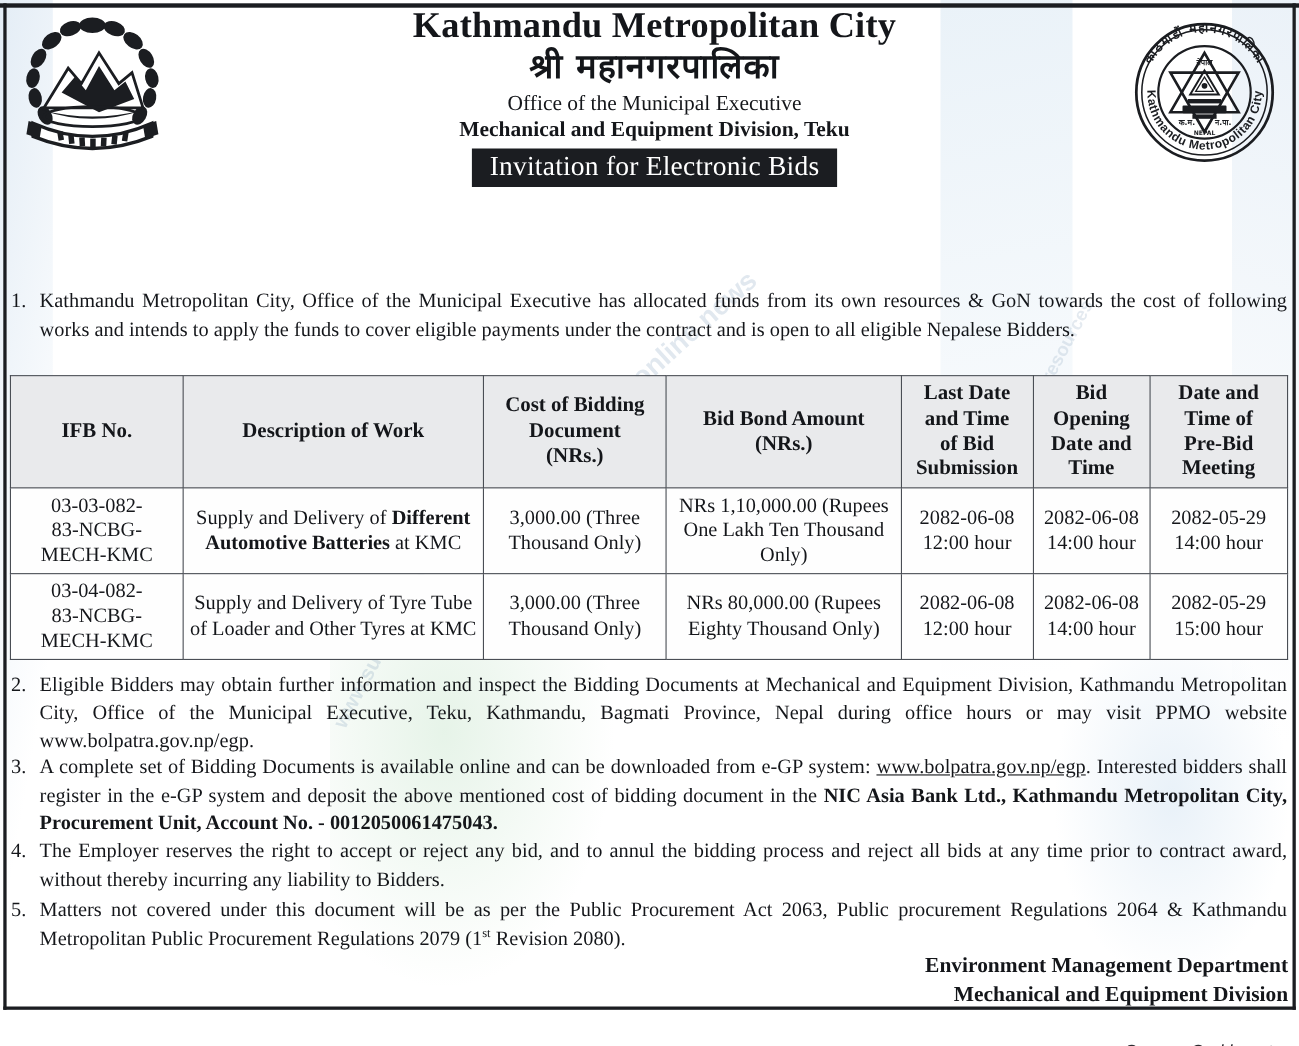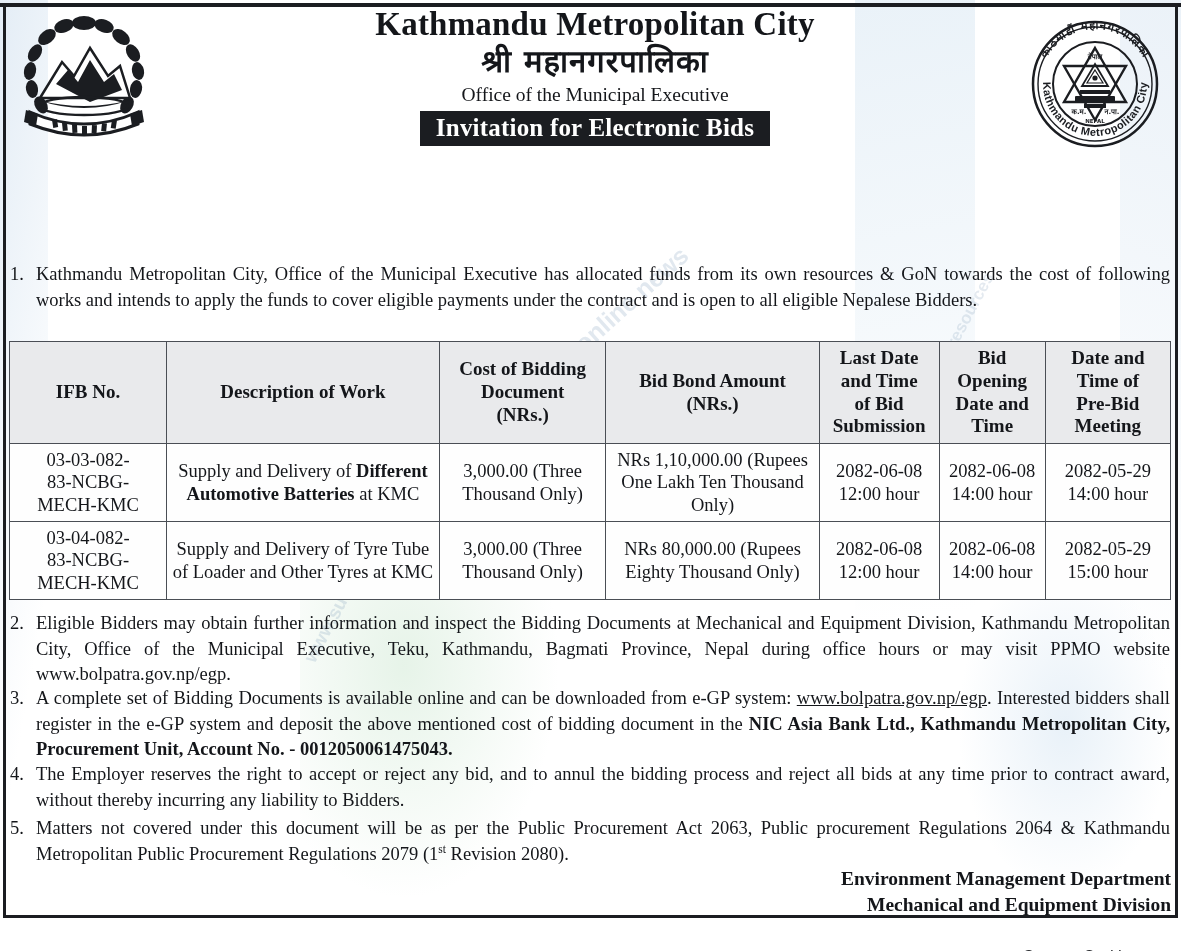--- a/index.html
+++ b/index.html
@@ -52,21 +52,21 @@
   .org-ranjana {
     font-size:31px; font-weight:700; line-height:1.15; margin-top:1px;
     font-family:"DejaVu Sans", sans-serif; letter-spacing:1px;
   }
   .org-line2 { font-size:19.5px; font-weight:400; line-height:1.24; margin-top:3px; }
   .org-line3 { font-size:19.5px; font-weight:700; line-height:1.24; }
   .org-line4 { font-size:18.5px; font-weight:400; line-height:1.3; margin-top:2px; }
   .banner-wrap { margin-top:4px; }
   .banner {
     display:inline-block; background:#1b1d21; color:#ffffff;
-    font-size:25px; font-weight:700; padding:2px 16px 4px 16px; line-height:1.18;
+    font-size:25px; font-weight:400; padding:2px 16px 4px 16px; line-height:1.18;
     letter-spacing:.2px;
   }
   .notice-no { font-size:19.5px; font-weight:700; margin-top:4px; line-height:1.25; }
   .pub-date  { font-size:18px; font-weight:400; margin-top:2px; line-height:1.25; }
 
   
   .clause {
     position:absolute; display:flex; align-items:flex-start;
     font-size:18.5px; line-height:1.38; text-align:justify;
   }
@@ -209,20 +209,21 @@
         <text font-family="'Liberation Sans', sans-serif" font-size="11" font-weight="700" fill="#1b1d21" letter-spacing="0.5">
           <textPath href="#arcBot" startOffset="50%" text-anchor="middle">Kathmandu Metropolitan City</textPath>
         </text>
       </svg>
     </div>
 
     <div class="head-center">
       <div class="org-title">Kathmandu Metropolitan City</div>
       <div class="org-ranjana">श्री महानगरपालिका</div>
       <div class="org-line2">Office of the Municipal Executive</div>
+      <div class="org-line3">Mechanical and Equipment Division, Teku</div>
       <div class="banner-wrap">
         <span class="banner">Invitation for Electronic Bids</span>
       </div>
     </div>
   </div>
 
   <div class="clause c1">
     <span class="num">1.</span>
     <span class="txt">Kathmandu Metropolitan City, Office of the Municipal Executive has allocated funds from its own resources &amp; GoN towards the cost of following works and intends to apply the funds to cover eligible payments under the contract and is open to all eligible Nepalese Bidders.</span>
   </div>

